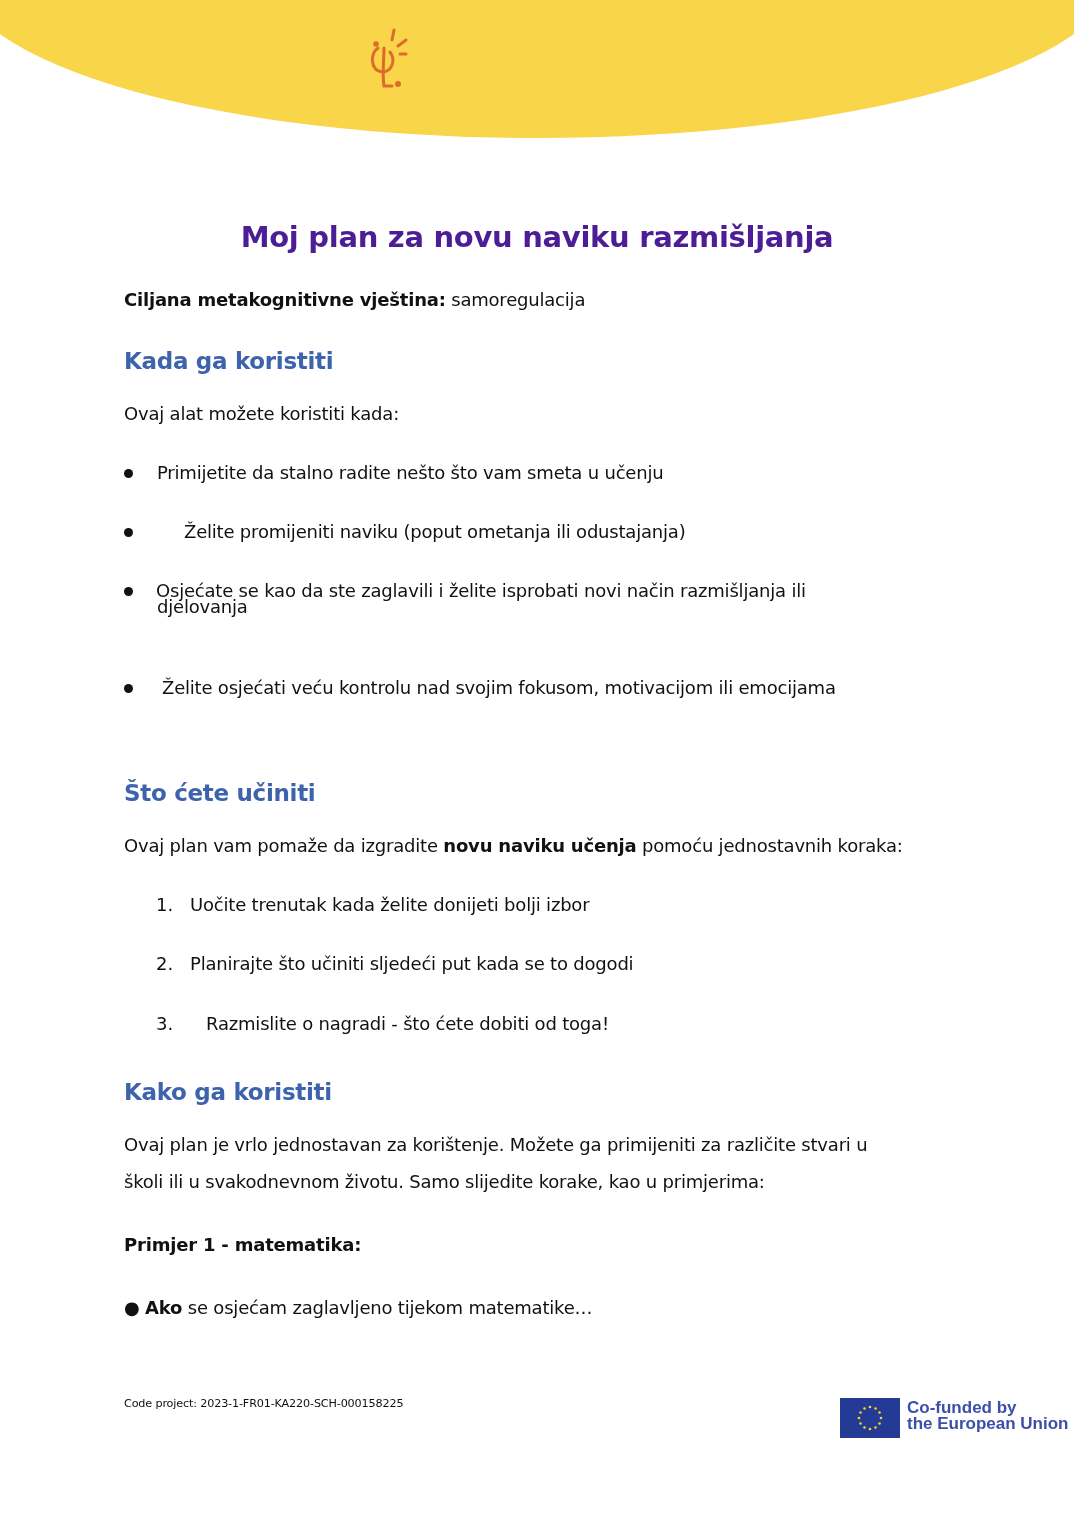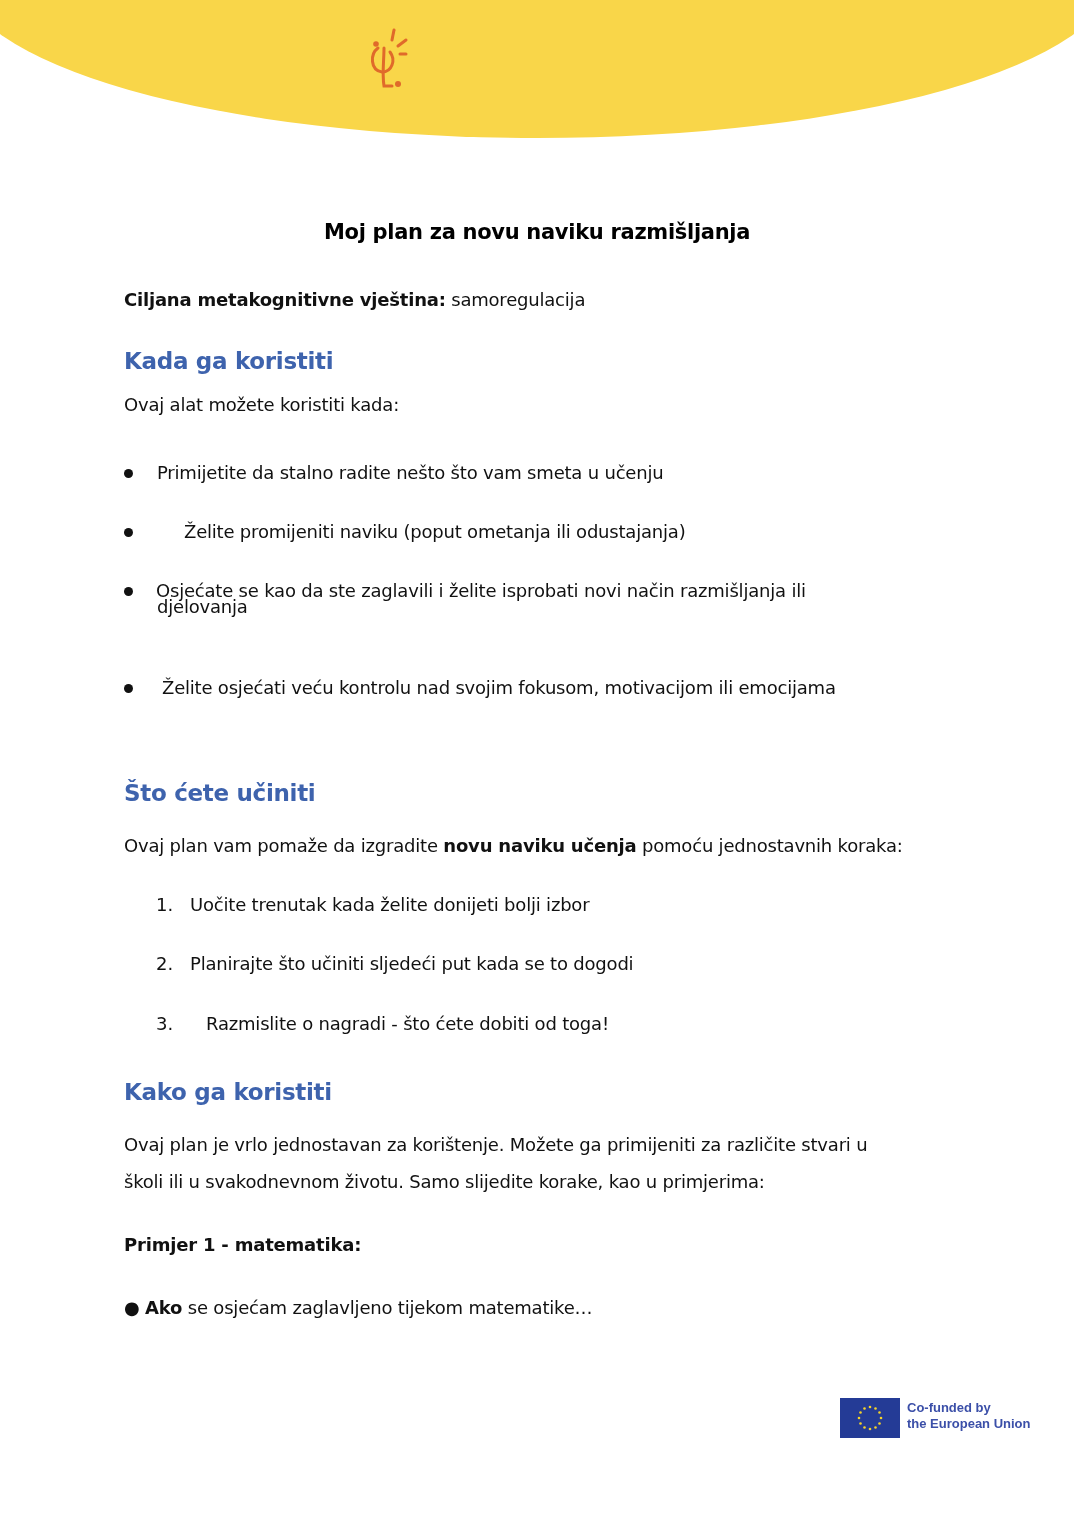--- a/index.html
+++ b/index.html
@@ -12,38 +12,38 @@
   }
   .logo { position: absolute; left: 364px; top: 26px; height: 66px; display: flex; align-items: center; }
   .logo svg { width: 52px; height: 66px; }
   .logo-text {
     font-family: "DejaVu Sans", sans-serif; font-size: 35px; color: #3F5FAA;
     letter-spacing: 0.3px; margin-left: 2px; margin-top: 6px;
   }
 
   .page-title {
     position: absolute; left: 0; width: 1074px; top: 220px; text-align: center;
-    font-size: 21px; font-weight: bold; color: #000000; letter-spacing: -0.3px;
+    font-size: 29px; font-weight: bold; color: #4c1d95; letter-spacing: -0.3px;
   }
 
   .txt { position: absolute; left: 124px; font-size: 18px; color: #111; white-space: nowrap; letter-spacing: -0.2px; }
   .txt b { font-weight: bold; }
   .h2 { position: absolute; left: 124px; font-size: 23px; font-weight: bold; color: #3E63AD; letter-spacing: -0.3px; margin-top: 8px; }
 
   .bullet-dot { position: absolute; left: 124px; width: 9px; height: 9px; border-radius: 50%; background: #111; }
   .num { position: absolute; left: 156px; font-size: 18px; color: #111; }
 
   .footer-text {
     position: absolute; left: 124px; top: 1396px; font-size: 11.2px; line-height: 16px;
     color: #111; white-space: nowrap; letter-spacing: -0.15px;
   }
   .eu-flag { position: absolute; left: 840px; top: 1398px; width: 60px; height: 40px; background: #243B96; }
   .eu-label {
     position: absolute; left: 907px; top: 1400px; font-family: "Liberation Sans", sans-serif;
-    font-size: 13px; font-weight: bold; line-height: 16px; color: #3B4FA8;
+    font-size: 17px; font-weight: bold; line-height: 16px; color: #3B4FA8;
   }
 </style>
 </head>
 <body>
 
 <div class="header-blob"></div>
 <div class="logo">
   <svg viewBox="0 0 52 66">
     <g fill="none" stroke="#E06A2A" stroke-width="3" stroke-linecap="round">
       <path d="M14 22 C6 28, 6 44, 18 46 C28 46, 32 34, 26 26"></path>
@@ -58,21 +58,21 @@
 </div>
 
 <h1 class="page-title">Moj plan za novu naviku razmišljanja</h1>
 
 <div class="txt" style="top:289px;">
   <b>Ciljana metakognitivne vještina:</b>
   <span>samoregulacija</span>
 </div>
 
 <h2 class="h2" style="top:340px;">Kada ga koristiti</h2>
-<div class="txt" style="top:394px;">Ovaj alat možete koristiti kada:</div>
+<div class="txt" style="top:403px;">Ovaj alat možete koristiti kada:</div>
 
 <span class="bullet-dot" style="top:469px;"></span>
 <div class="txt" style="left:157px; top:462px;">Primijetite da stalno radite nešto što vam smeta u učenju</div>
 
 <span class="bullet-dot" style="top:528px;"></span>
 <div class="txt" style="left:172px; top:521px;margin-left:12px;">Želite promijeniti naviku (poput ometanja ili odustajanja)</div>
 
 <span class="bullet-dot" style="top:587px;"></span>
 <div class="txt" style="left:156px; top:580px;">Osjećate se kao da ste zaglavili i želite isprobati novi način razmišljanja ili</div>
 <div class="txt" style="left:157px; top:596px;">djelovanja</div>
@@ -102,20 +102,21 @@
 
 <div class="txt" style="top:1234px; font-weight:bold;">Primjer 1 - matematika:</div>
 
 <div class="txt" style="top:1297px;">
   <span>●</span>
   <b>Ako</b>
   <span>se osjećam zaglavljeno tijekom matematike…</span>
 </div>
 
 <div class="footer-text">
+  <div>Code project: 2023-1-FR01-KA220-SCH-000158225</div>
 </div>
 
 <div class="eu-flag">
   <svg viewBox="0 0 60 40" width="60" height="40">
     <g fill="#F5D328">
       <circle cx="30" cy="9" r="1.3"></circle>
         <circle cx="35.5" cy="10.5" r="1.3"></circle>
         <circle cx="39.5" cy="14.5" r="1.3"></circle>
       <circle cx="41" cy="20" r="1.3"></circle>
         <circle cx="39.5" cy="25.5" r="1.3"></circle>

